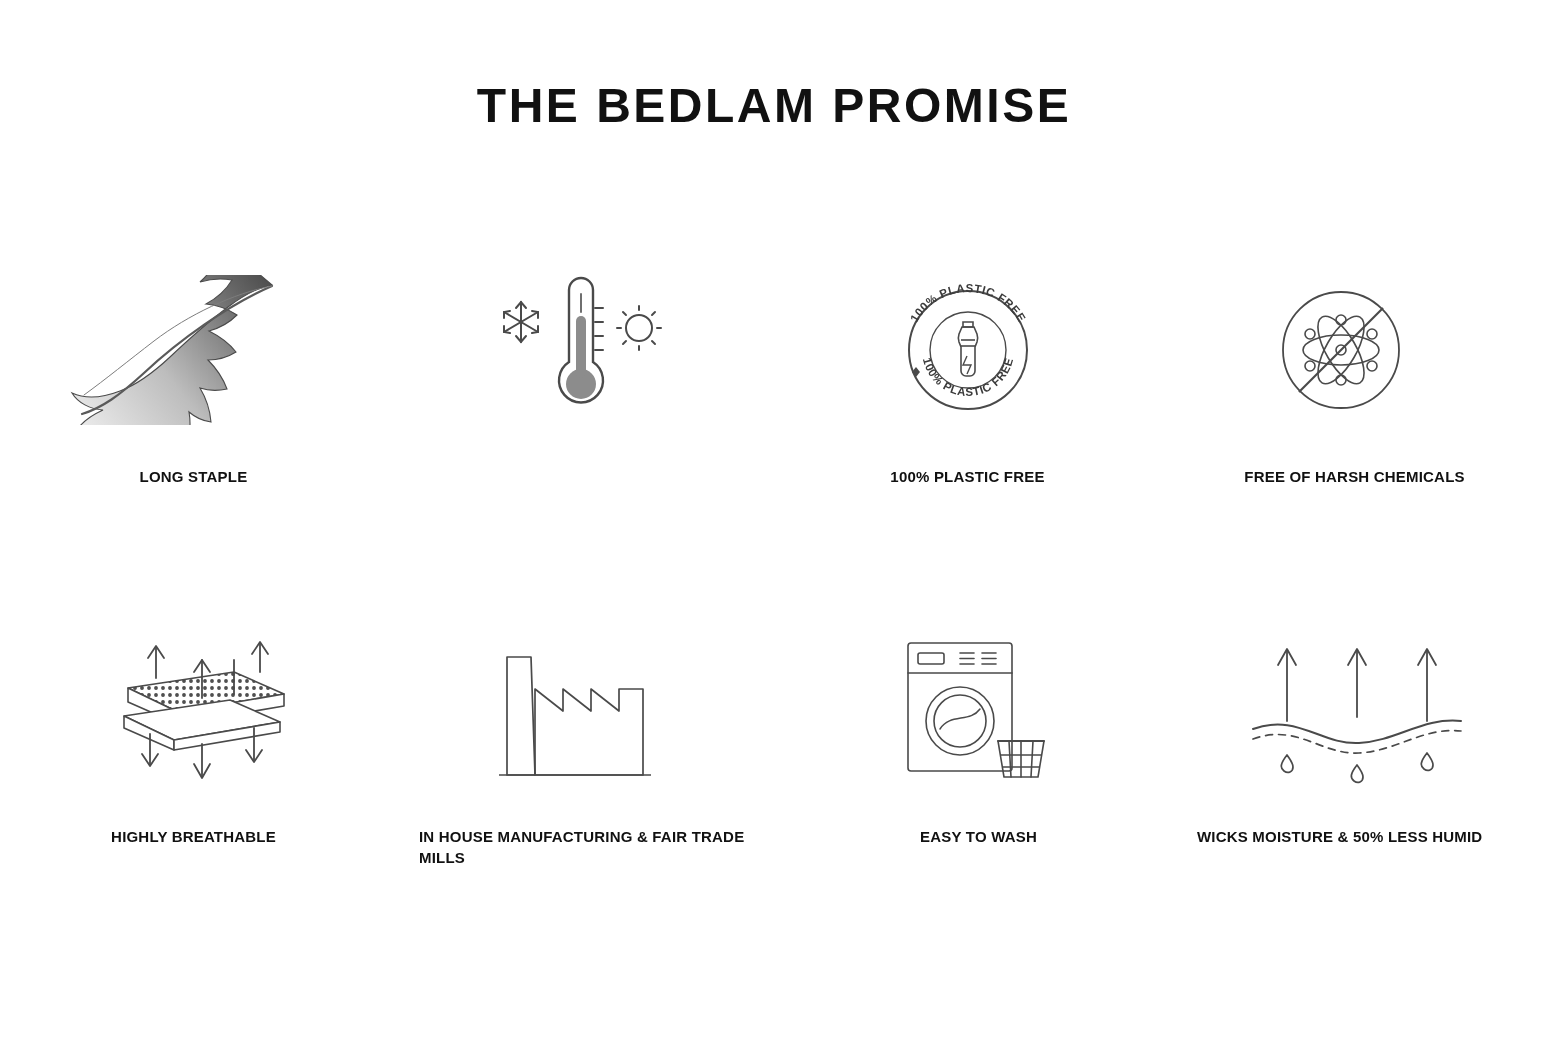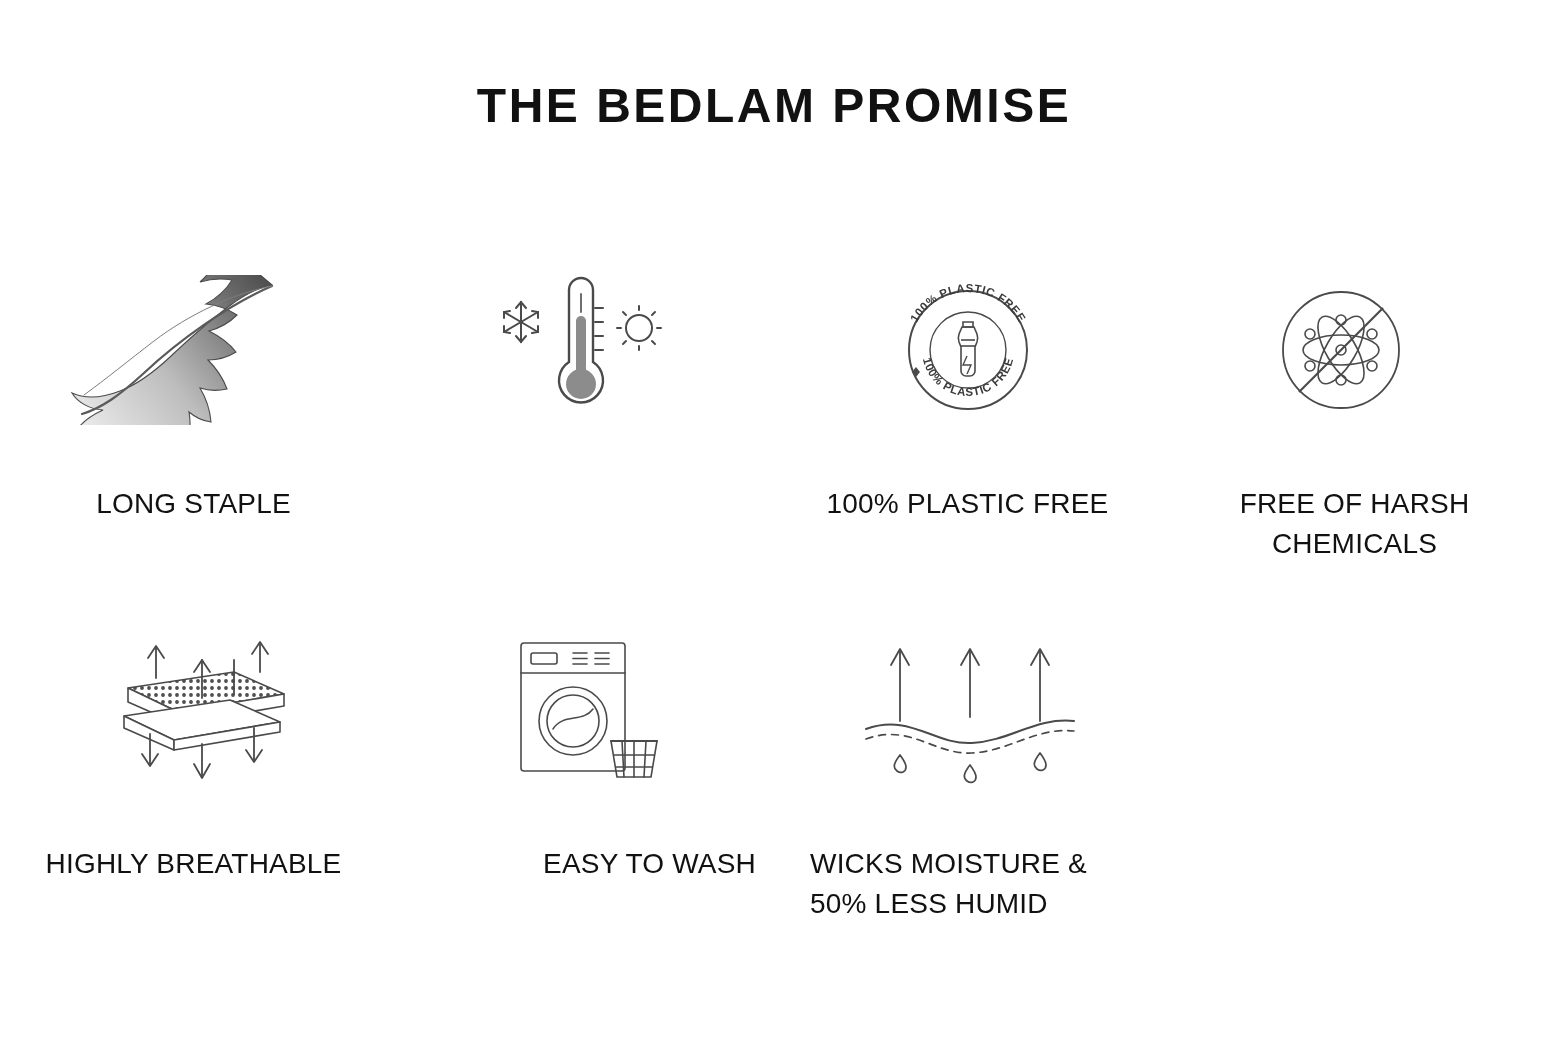--- a/index.html
+++ b/index.html
@@ -50,36 +50,36 @@
     display: flex;
     align-items: center;
     justify-content: center;
   }
 
   .icon-box svg {
     display: block;
   }
 
   .promise-label {
-    margin-top: 34px;
-    font-size: 28px;
-    font-weight: 400;
+    margin-top: 16px;
+    font-size: 15px;
+    font-weight: 700;
     letter-spacing: 0.2px;
     line-height: 1.42;
     color: #111111;
   }
 
   
   .cell-0 .promise-label { text-align: center; }
   .cell-1 .promise-label { text-align: center; }
   .cell-2 .promise-label { text-align: center; }
   .cell-3 .promise-label { text-align: center; }
   .cell-4 .promise-label { text-align: center; }
   .cell-5 .promise-label { text-align: left; padding-left: 14px; }
-  .cell-6 .promise-label { text-align: right; padding-left: 22px; }
+  .cell-6 .promise-label { text-align: center; padding-left: 22px; }
   .cell-7 .promise-label { text-align: left; padding-left: 18px; }
 
   .cell-0 .icon-box { transform: translateX(-16px); }
   .cell-4 .icon-box { transform: translateX(-14px); }
   .cell-5 .icon-box { transform: translateX(-6px); }
   .cell-7 .icon-box { transform: translateX(2px); }
 </style>
 </head>
 <body>
 
@@ -231,20 +231,30 @@
           <path d="M170 98 L170 130"></path>
             <path d="M162 120 L170 132 L178 120"></path>
           <path d="M118 114 L118 146"></path>
             <path d="M110 134 L118 148 L126 134"></path>
         </g>
       </svg>
     </div>
     <div class="promise-label">HIGHLY BREATHABLE</div>
   </div>
 
+  <div class="promise-cell cell-5">
+    <div class="icon-box">
+      <svg width="180" height="170" viewBox="0 0 180 170" fill="none" stroke="#4a4a4a" stroke-width="1.7" stroke-linejoin="round">
+        <path d="M22 150 L22 32 L46 32 L50 150 Z"></path>
+        <path d="M50 150 L50 64 L78 86 L78 64 L106 86 L106 64 L134 86 L134 64 L158 64 L158 150 Z"></path>
+        <line x1="14" y1="150" x2="166" y2="150"></line>
+      </svg>
+    </div>
+    <div class="promise-label">IN HOUSE MANUFACTURING &amp; FAIR TRADE MILLS</div>
+  </div>
 
   <div class="promise-cell cell-6">
     <div class="icon-box">
       <svg width="180" height="170" viewBox="0 0 180 170" fill="none" stroke="#4a4a4a" stroke-width="1.6" stroke-linejoin="round" stroke-linecap="round">
 
         <rect x="30" y="18" width="104" height="128" rx="3"></rect>
         <line x1="30" y1="48" x2="134" y2="48"></line>
         <rect x="40" y="28" width="26" height="11" rx="2"></rect>
         <line x1="82" y1="28" x2="96" y2="28"></line>
         <line x1="82" y1="33.5" x2="96" y2="33.5"></line>

